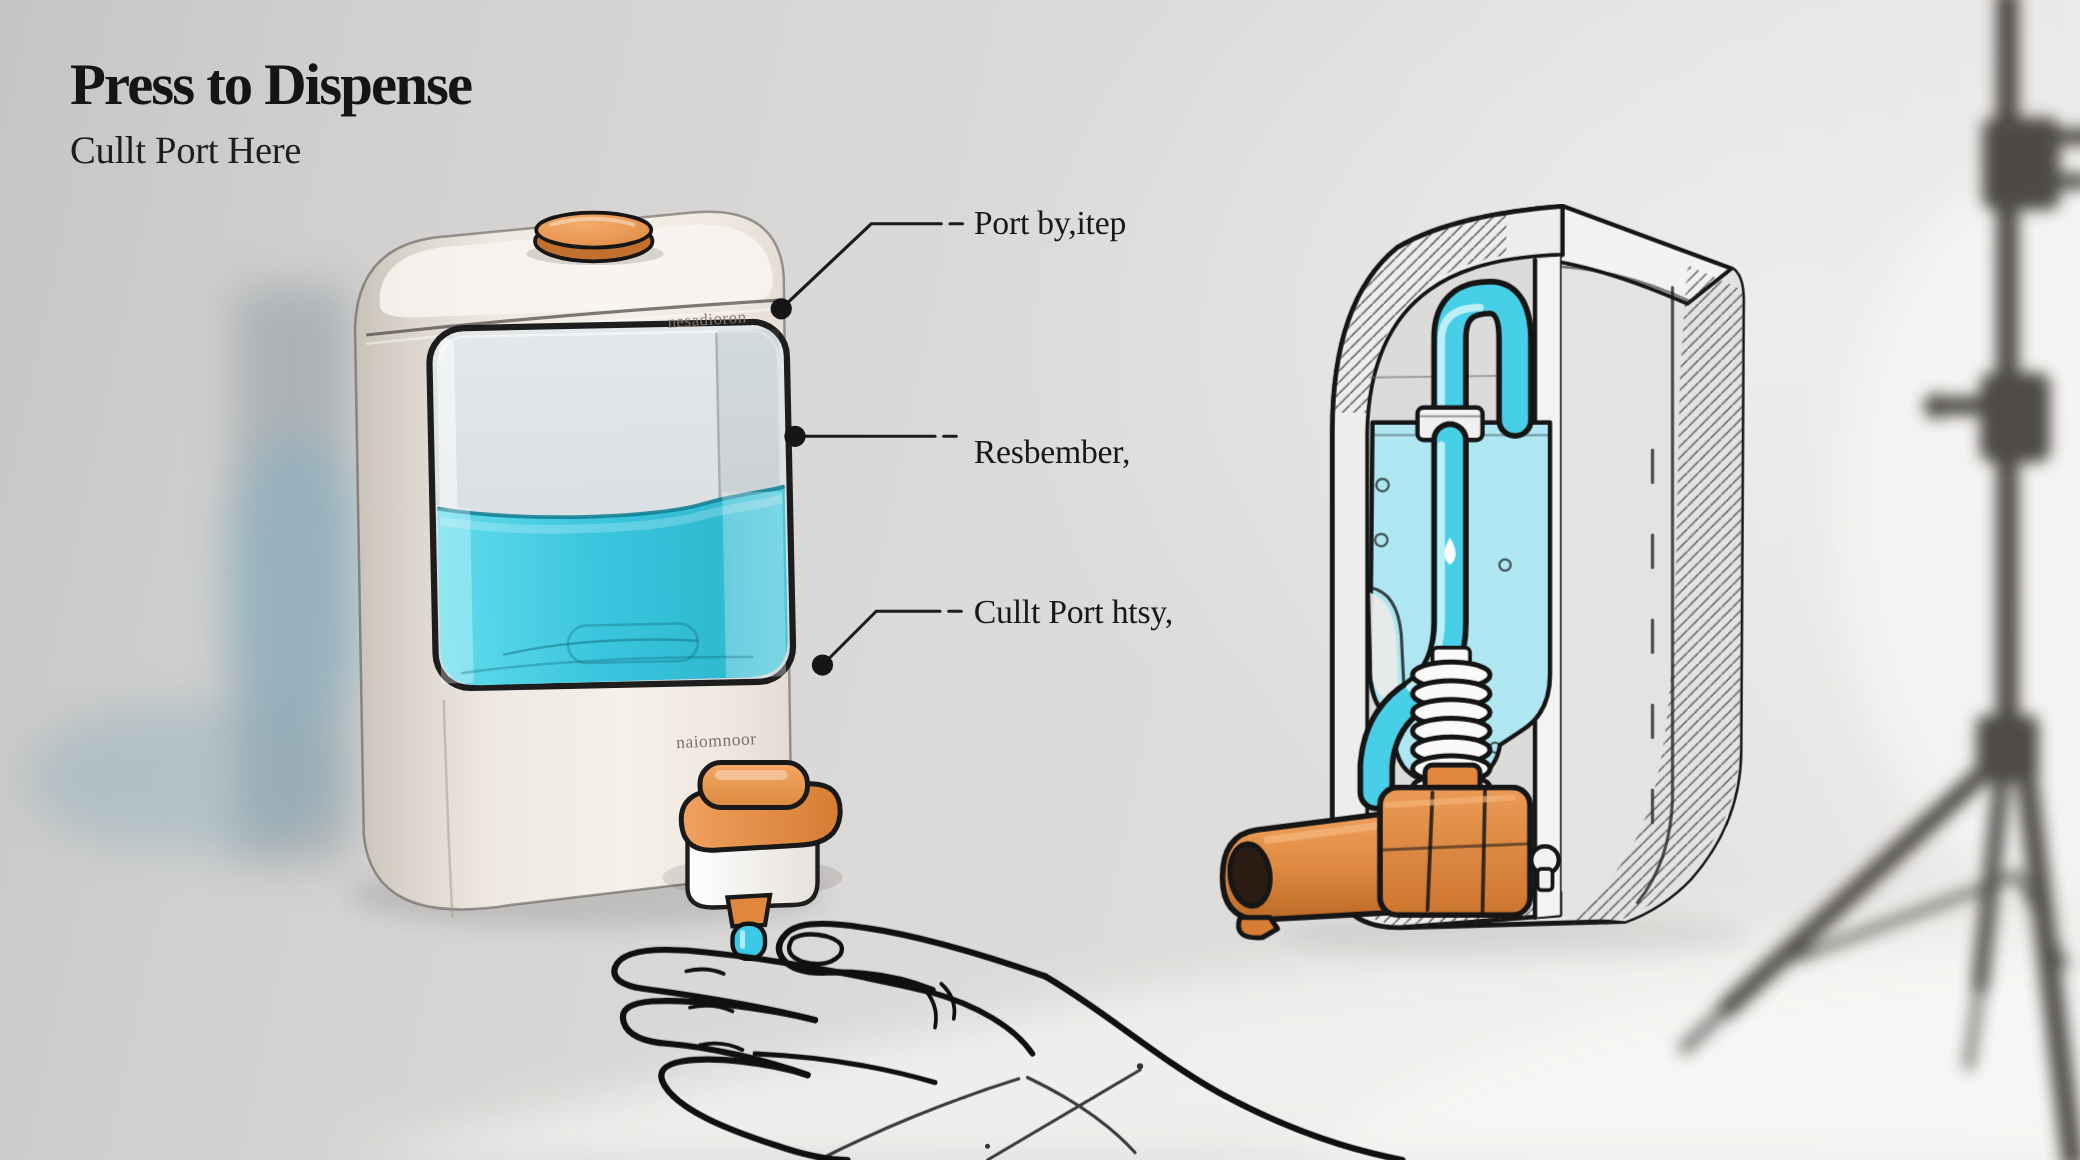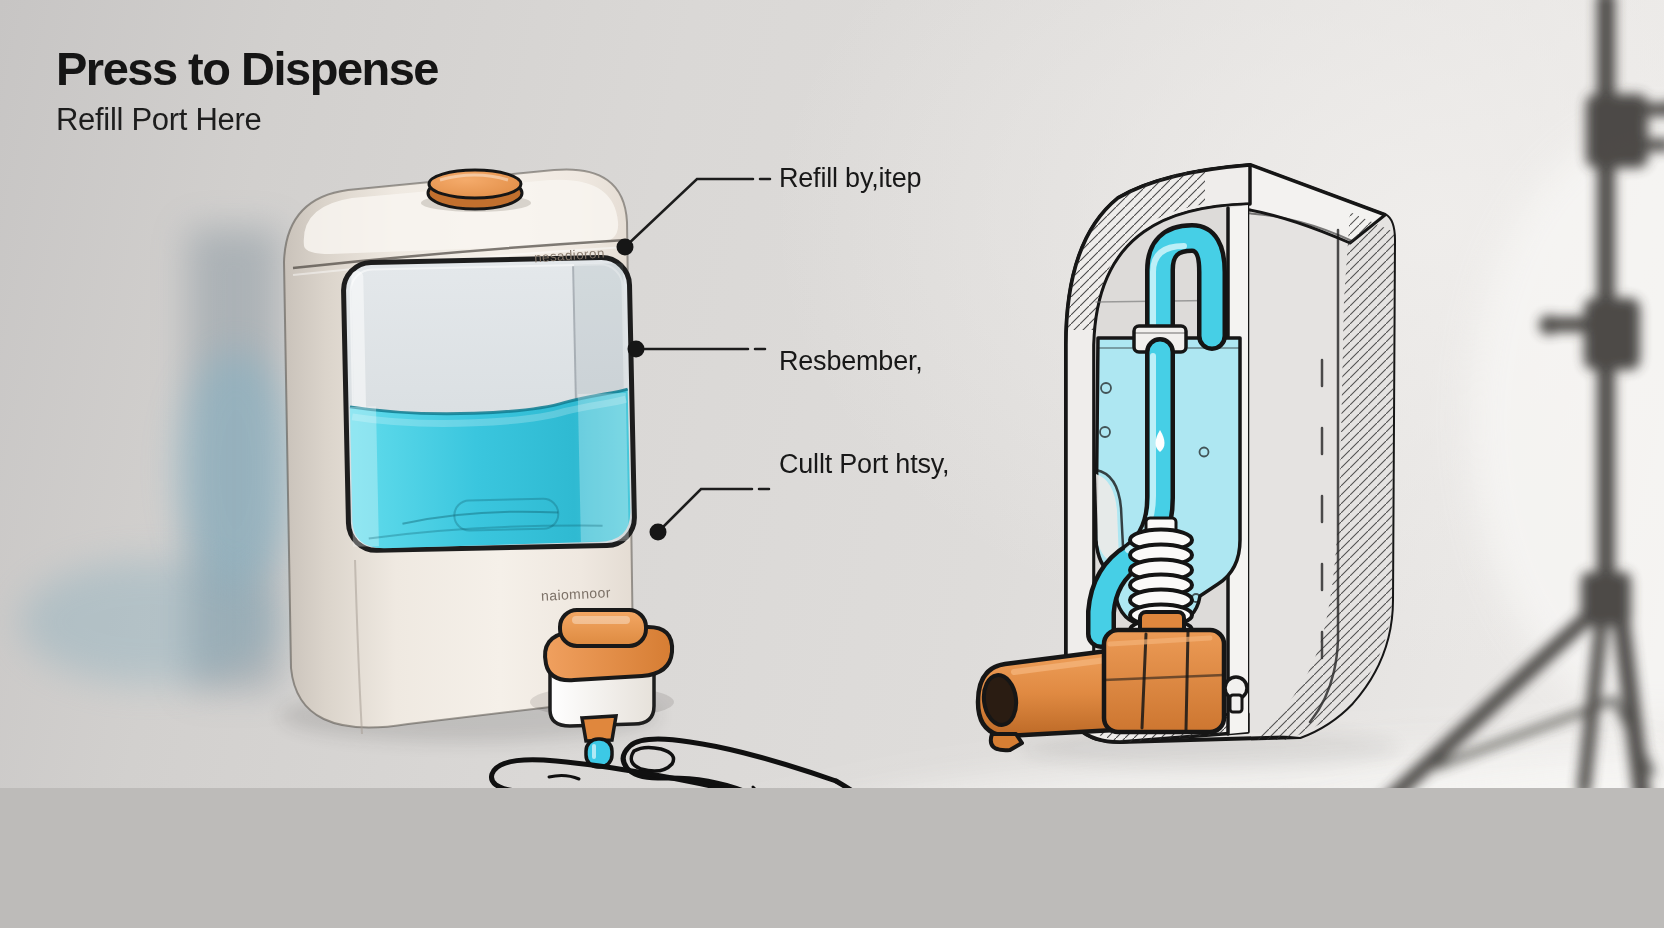--- a/index.html
+++ b/index.html
@@ -1,30 +1,30 @@
 <!DOCTYPE html>
 <html><head>
 <meta charset="utf-8">
 <style>
   html,body{margin:0;padding:0;background:#bdbbb9;}
   .stage{
-    position:relative;width:1664px;height:788px;overflow:hidden;
-    font-family:Liberation Sans, sans-serif;
+    position:relative;width:1664px;height:928px;overflow:hidden;
+    font-family:Liberation Serif, serif;
     background:
       radial-gradient(1100px 750px at 86% 28%, rgba(240,238,236,.9) 0%, rgba(240,238,236,0) 60%),
       linear-gradient(102deg,#c7c5c4 0%,#d2d0ce 16%,#dad8d6 38%,#dedcda 60%,#e6e4e2 82%,#efedeb 100%);
   }
   .art{position:absolute;left:0;top:0;}
   .title-block{position:absolute;left:56px;top:44px;}
   .title{font-size:47px;font-weight:800;letter-spacing:-1.5px;color:#151515;line-height:1.05;}
   .subtitle{font-size:31px;font-weight:500;letter-spacing:-0.3px;color:#1d1d1d;margin-top:9px;}
   .callout{position:absolute;font-size:27px;font-weight:500;color:#181818;letter-spacing:-0.2px;white-space:nowrap;}
   .co1{left:779px;top:163px;}
   .co2{left:779px;top:346px;}
-  .co3{left:779px;top:449px;}
+  .co3{left:779px;top:474px;}
   .marking{position:absolute;font-size:13.5px;color:#85786c;letter-spacing:.4px;white-space:nowrap;opacity:.95;}
   .mark-top{left:534px;top:248px;transform:rotate(-4deg);}
   .mark-bottom{left:541px;top:586px;transform:rotate(-3deg);color:#766b61;font-size:14px;}
 </style>
 </head>
 <body>
 
 <div class="stage">
 
 <svg class="art" width="1664" height="928" viewBox="0 0 1664 928">
@@ -276,23 +276,23 @@
     <g>
       <path d="M 658 532 L 701 489 L 752 489"></path>
           <path d="M 759 489 L 769 489"></path>
       <circle cx="658" cy="532" r="8.5" fill="#161616" stroke="none"></circle>
     </g>
   </g>
 </svg>
 
   <div class="title-block">
     <div class="title">Press to Dispense</div>
-    <div class="subtitle">Refill Port Here</div>
+    <div class="subtitle">Cullt Port Here</div>
   </div>
 
-  <div class="callout co1">Refill by,itep</div>
+  <div class="callout co1">Port by,itep</div>
   <div class="callout co2">Resbember,</div>
   <div class="callout co3">Cullt Port htsy,</div>
 
   <div class="marking mark-top">nesadioron</div>
   <div class="marking mark-bottom">naiomnoor</div>
 
 </div>
 
 </body></html>

